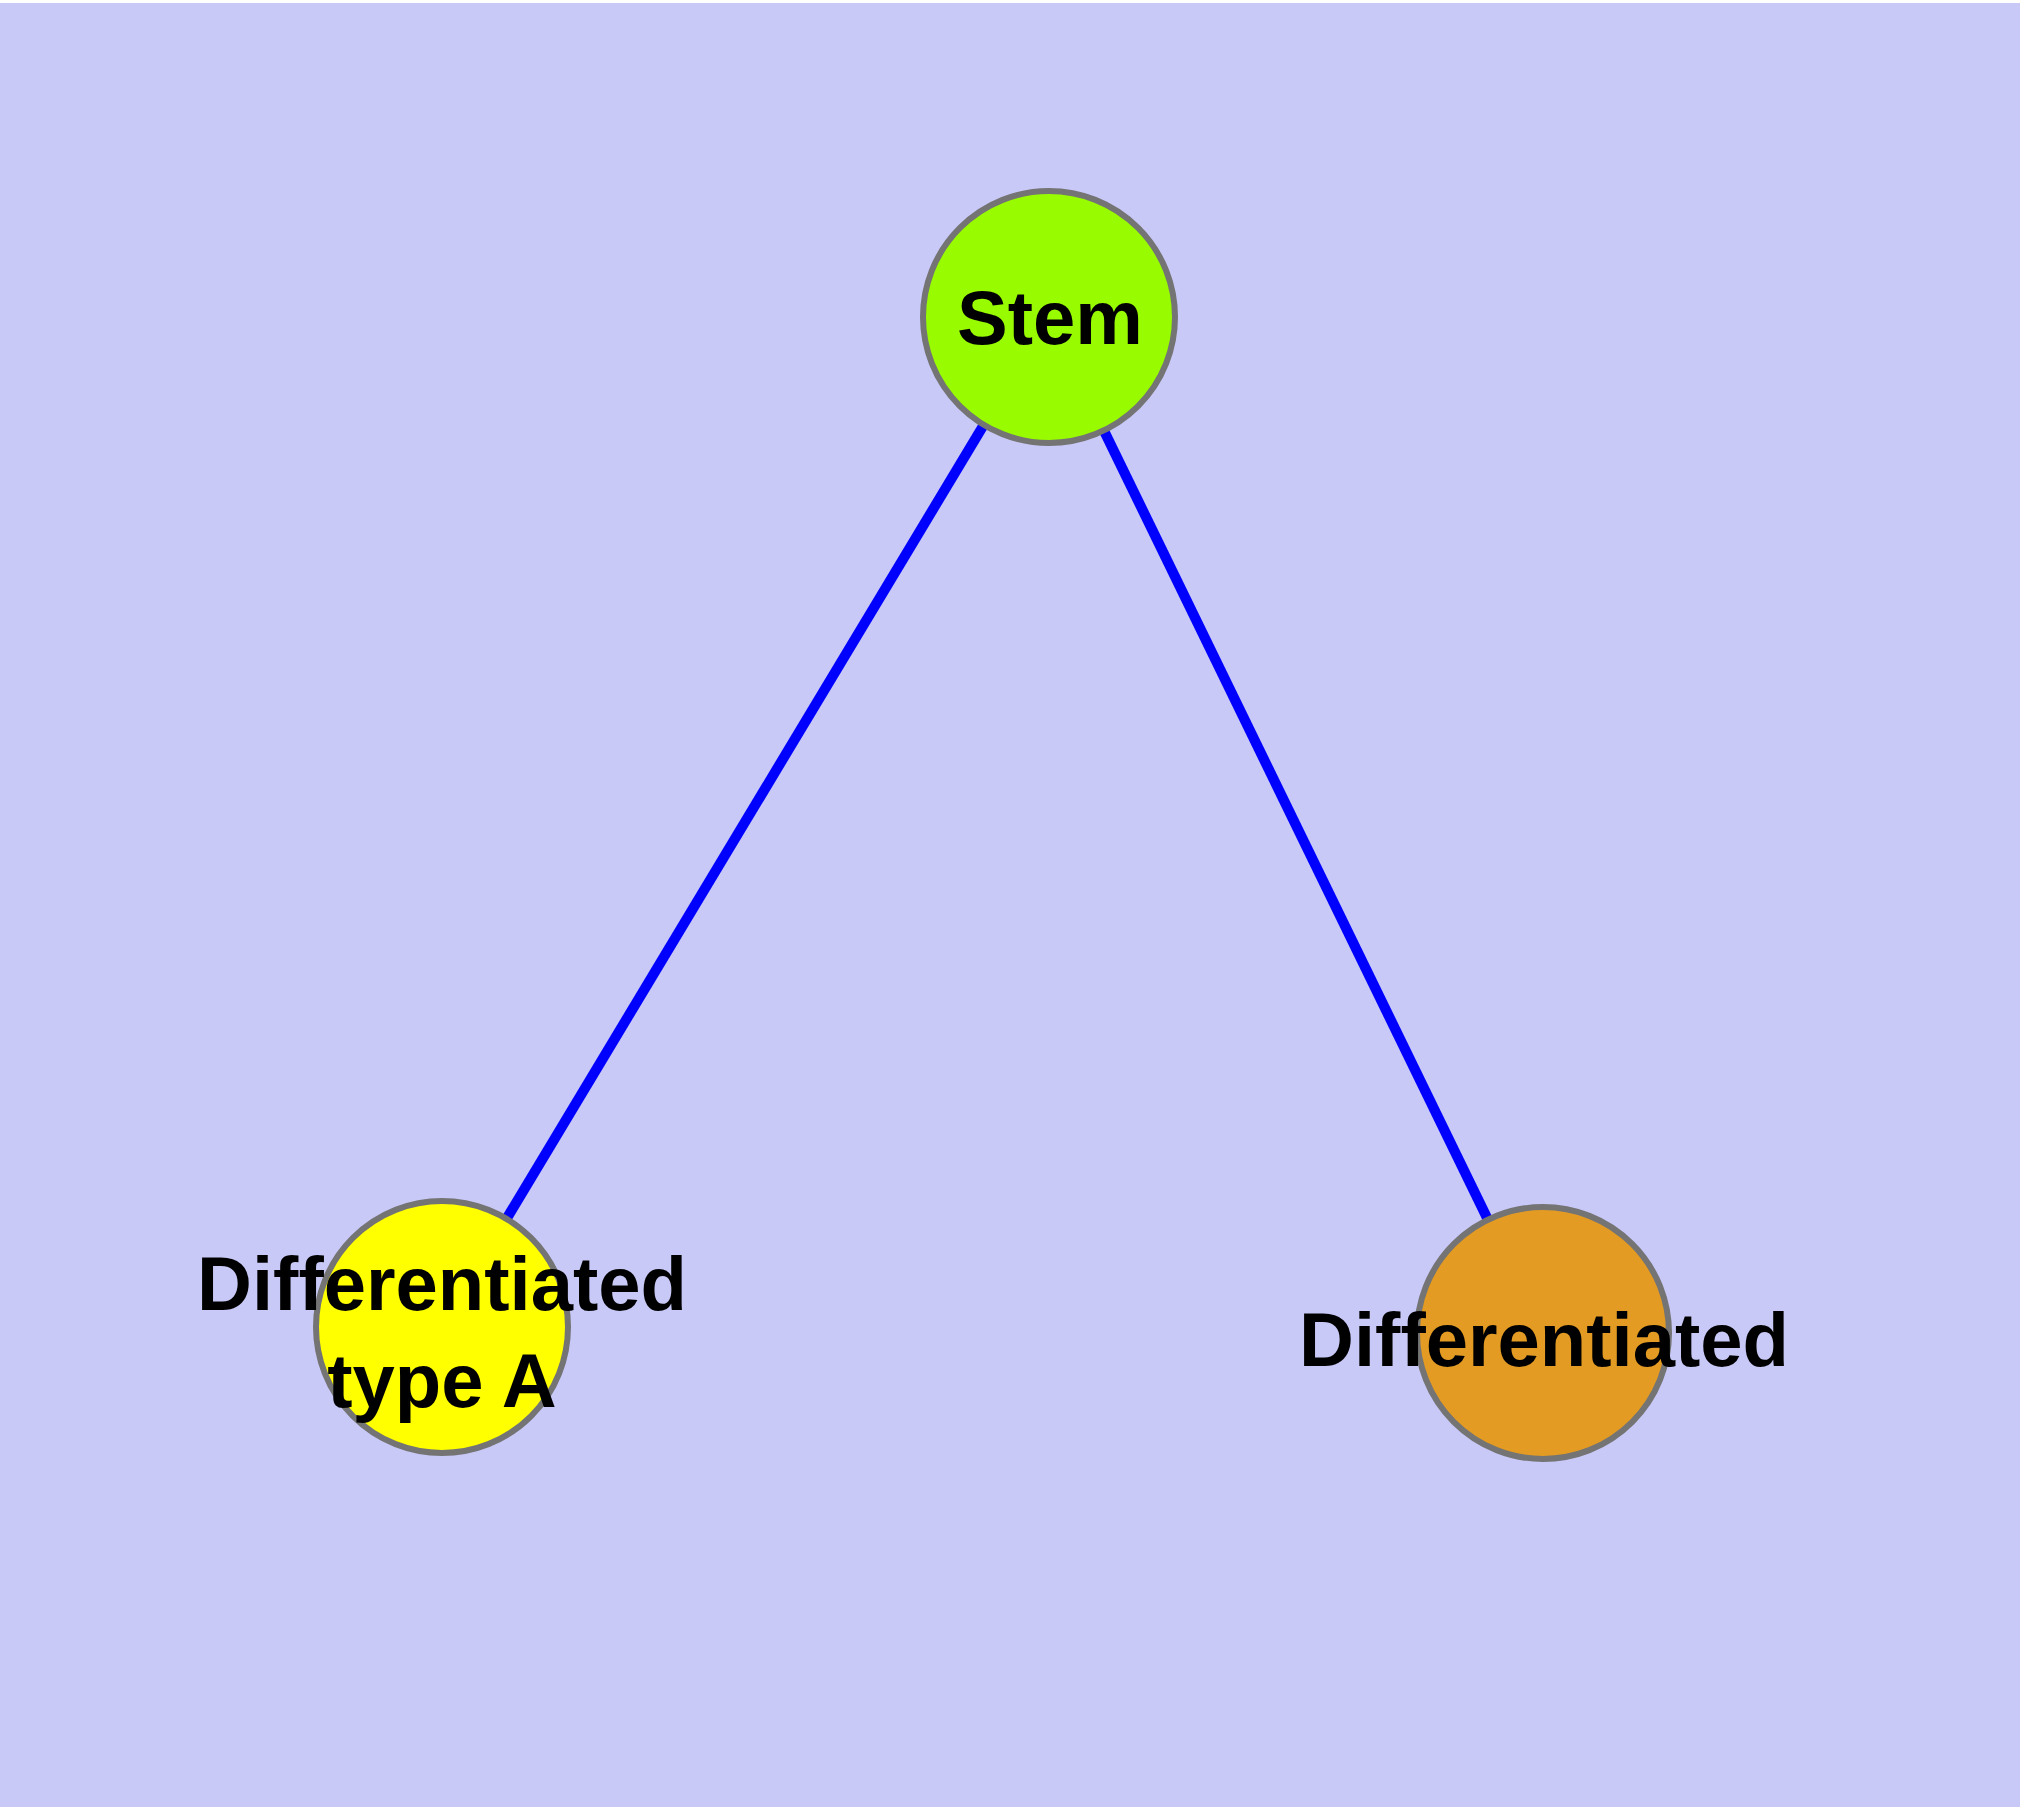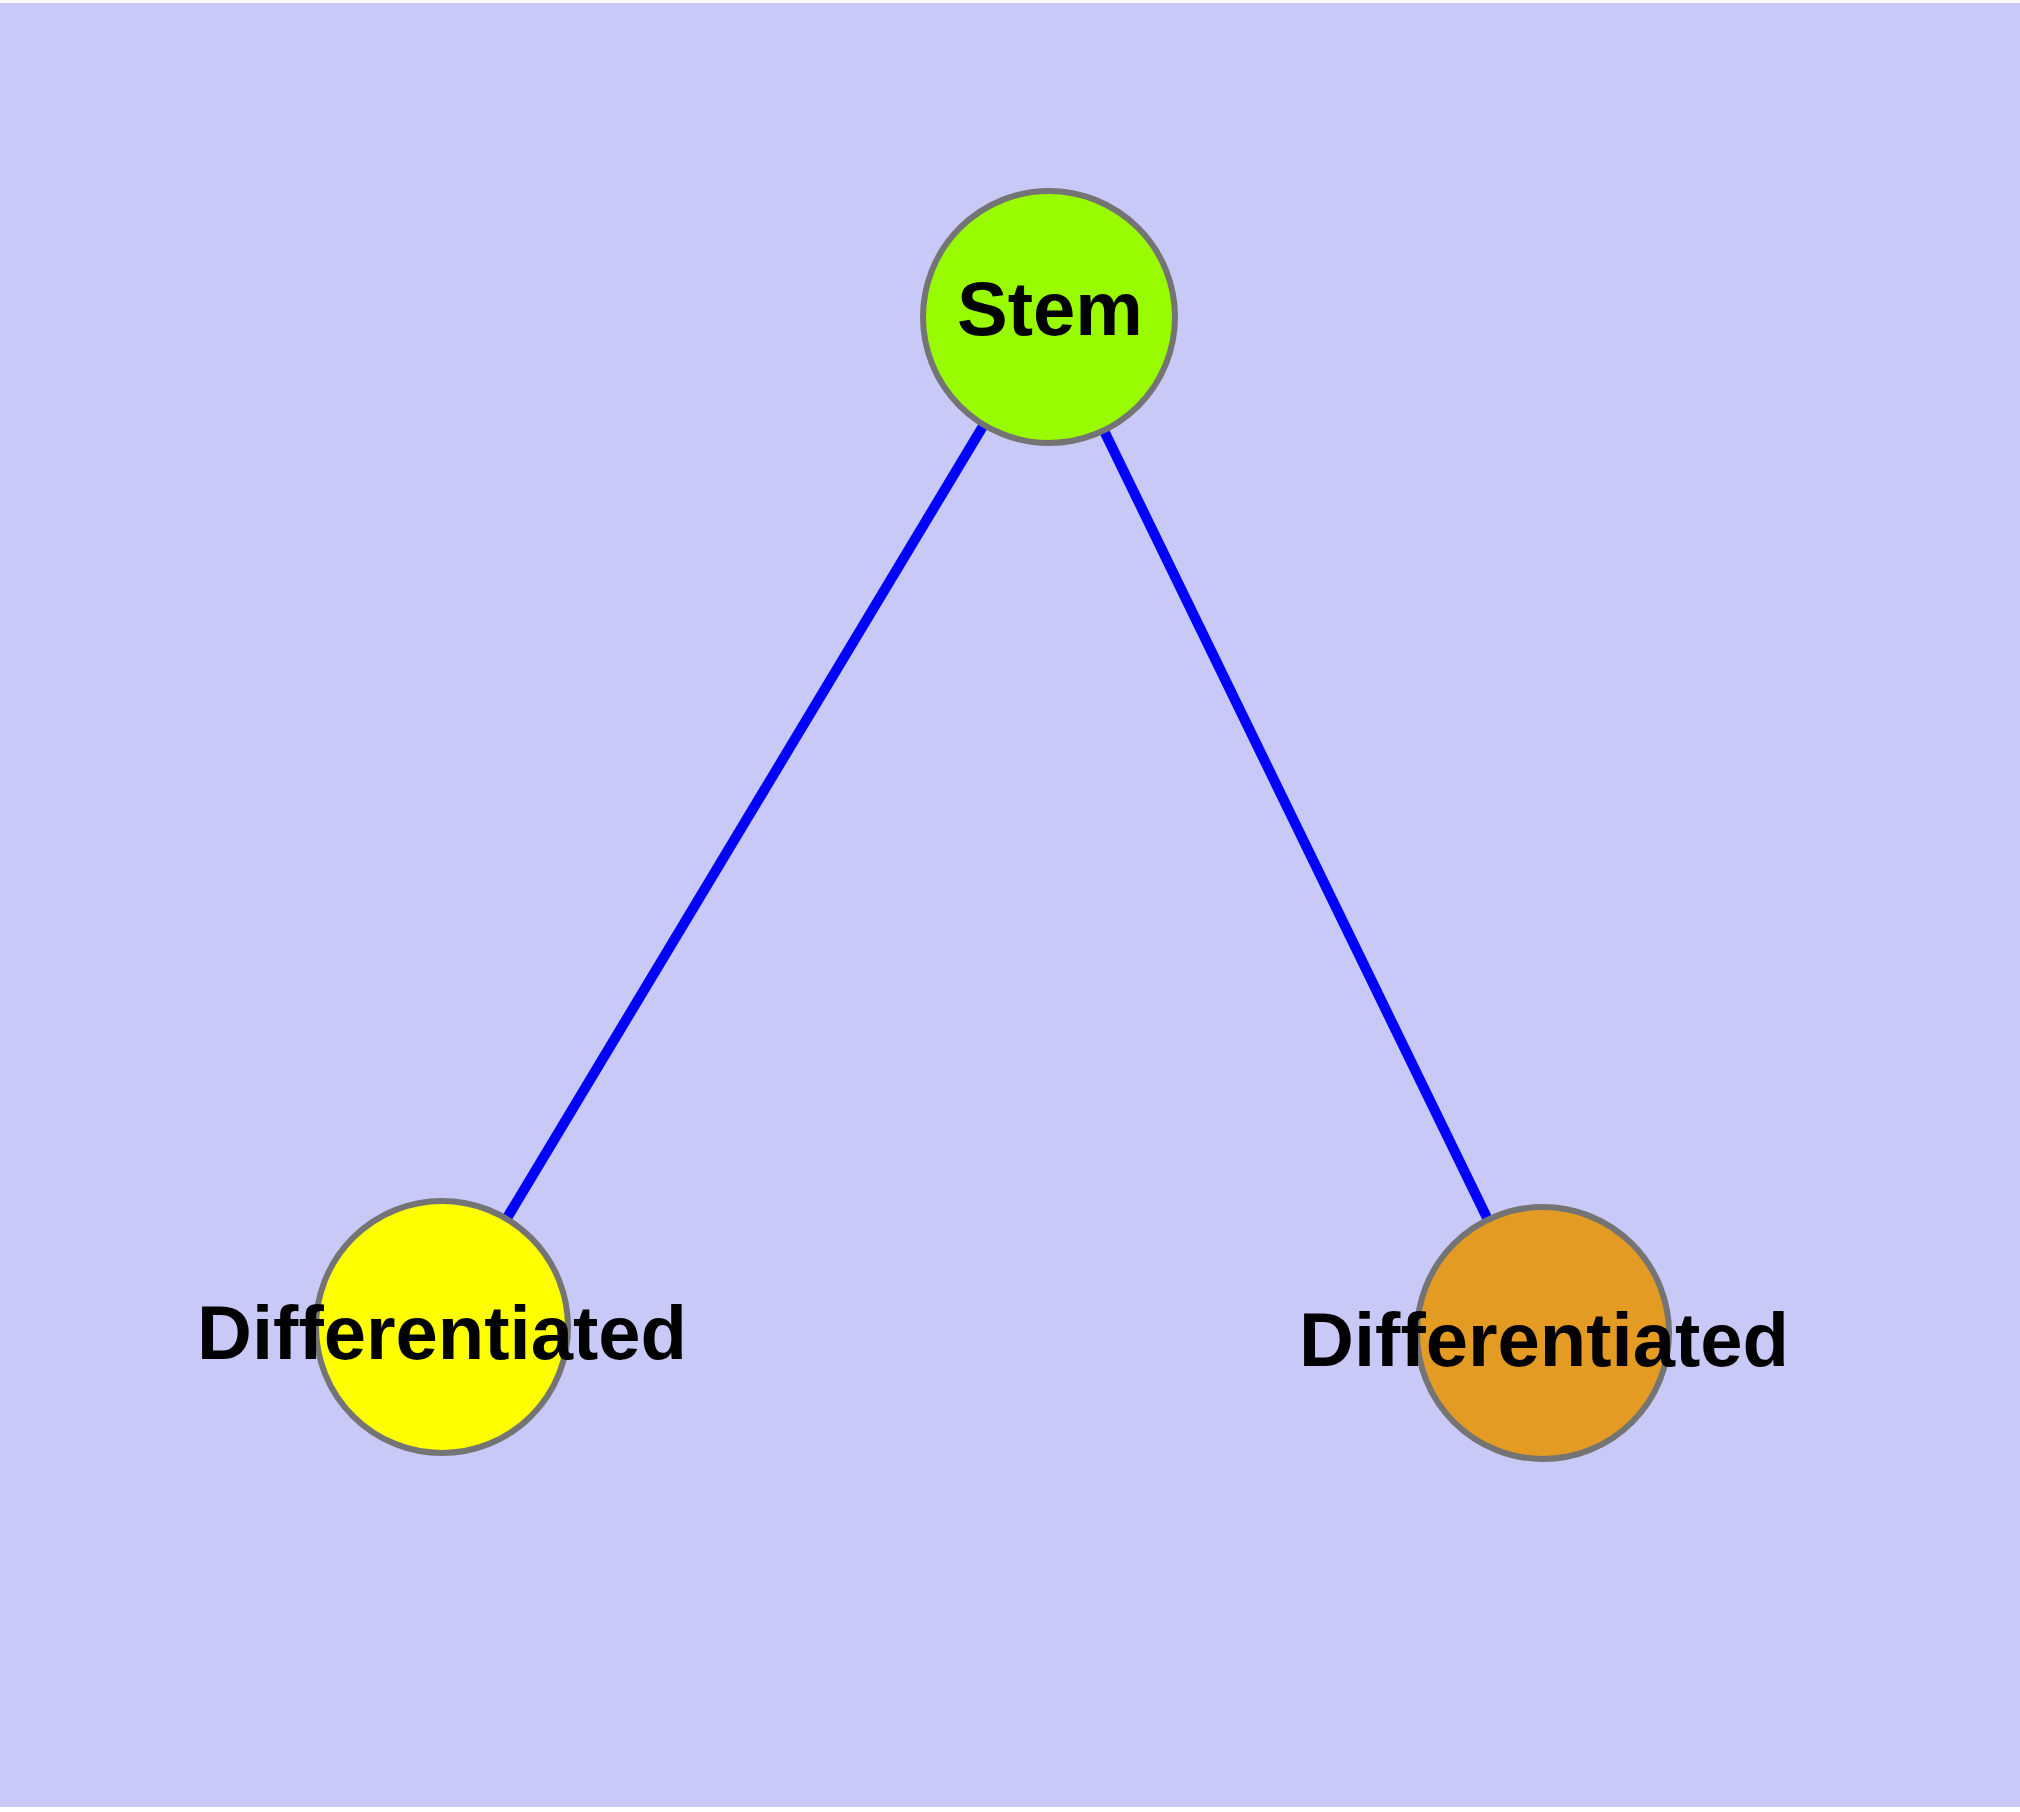--- a/index.html
+++ b/index.html
@@ -57,21 +57,21 @@
     position: absolute;
     transform: translate(-50%, -50%);
     z-index: 3;
     color: var(--label-text);
     font-size: 76px;
     font-weight: 700;
     line-height: 97px;
     text-align: center;
     white-space: nowrap;
   }
-  .label-stem   { left: 1050px; top: 308px; }
+  .label-stem   { left: 1050px; top: 317px; }
   .label-type-a { left: 442px;  top: 1332px; }
   .label-type-b { left: 1544px; top: 1339px; }
 </style>
 </head>
 <body>
 
 <div class="plot-panel"></div>
 
 <svg class="edges-layer" viewBox="0 0 2384 2138" xmlns="http://www.w3.org/2000/svg">
   <line class="edge" x1="1237" y1="374" x2="521" y2="1565"></line>
@@ -81,18 +81,19 @@
 <div class="node node-stem"></div>
 <div class="node node-type-a"></div>
 <div class="node node-type-b"></div>
 
 <div class="node-label label-stem">
   <div>Stem</div>
 </div>
 
 <div class="node-label label-type-a">
   <div>Differentiated</div>
+  <div>type A</div>
 </div>
 
 <div class="node-label label-type-b">
   <div>Differentiated</div>
 </div>
 
 
 </body></html>

